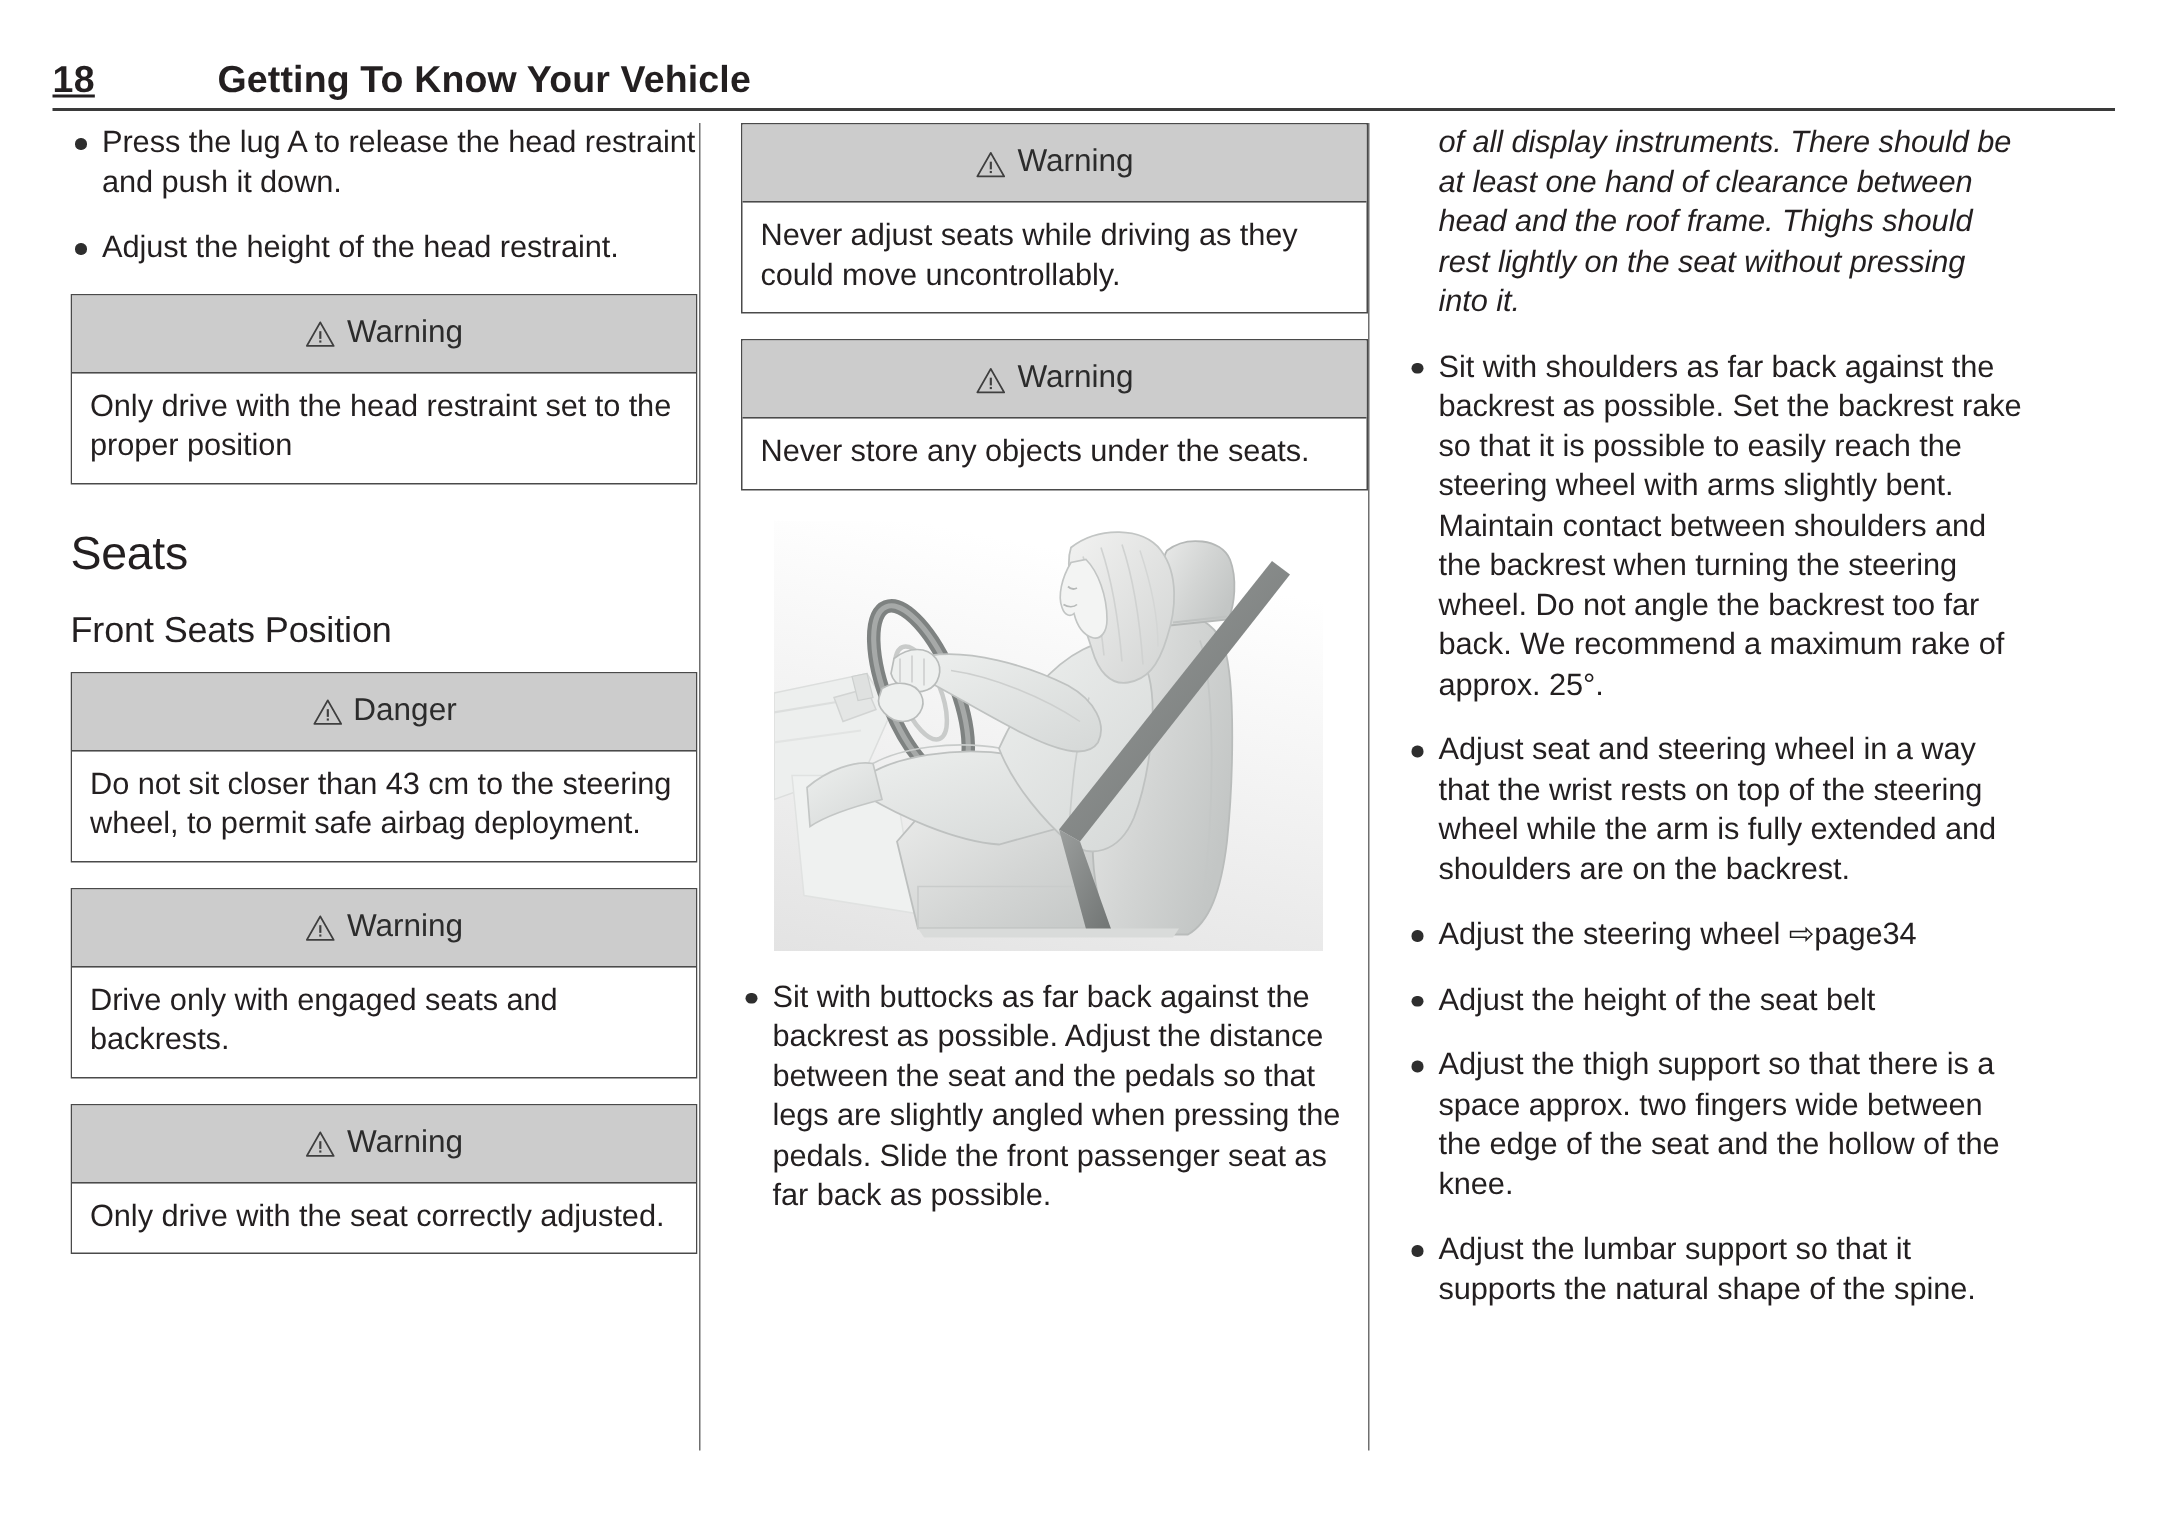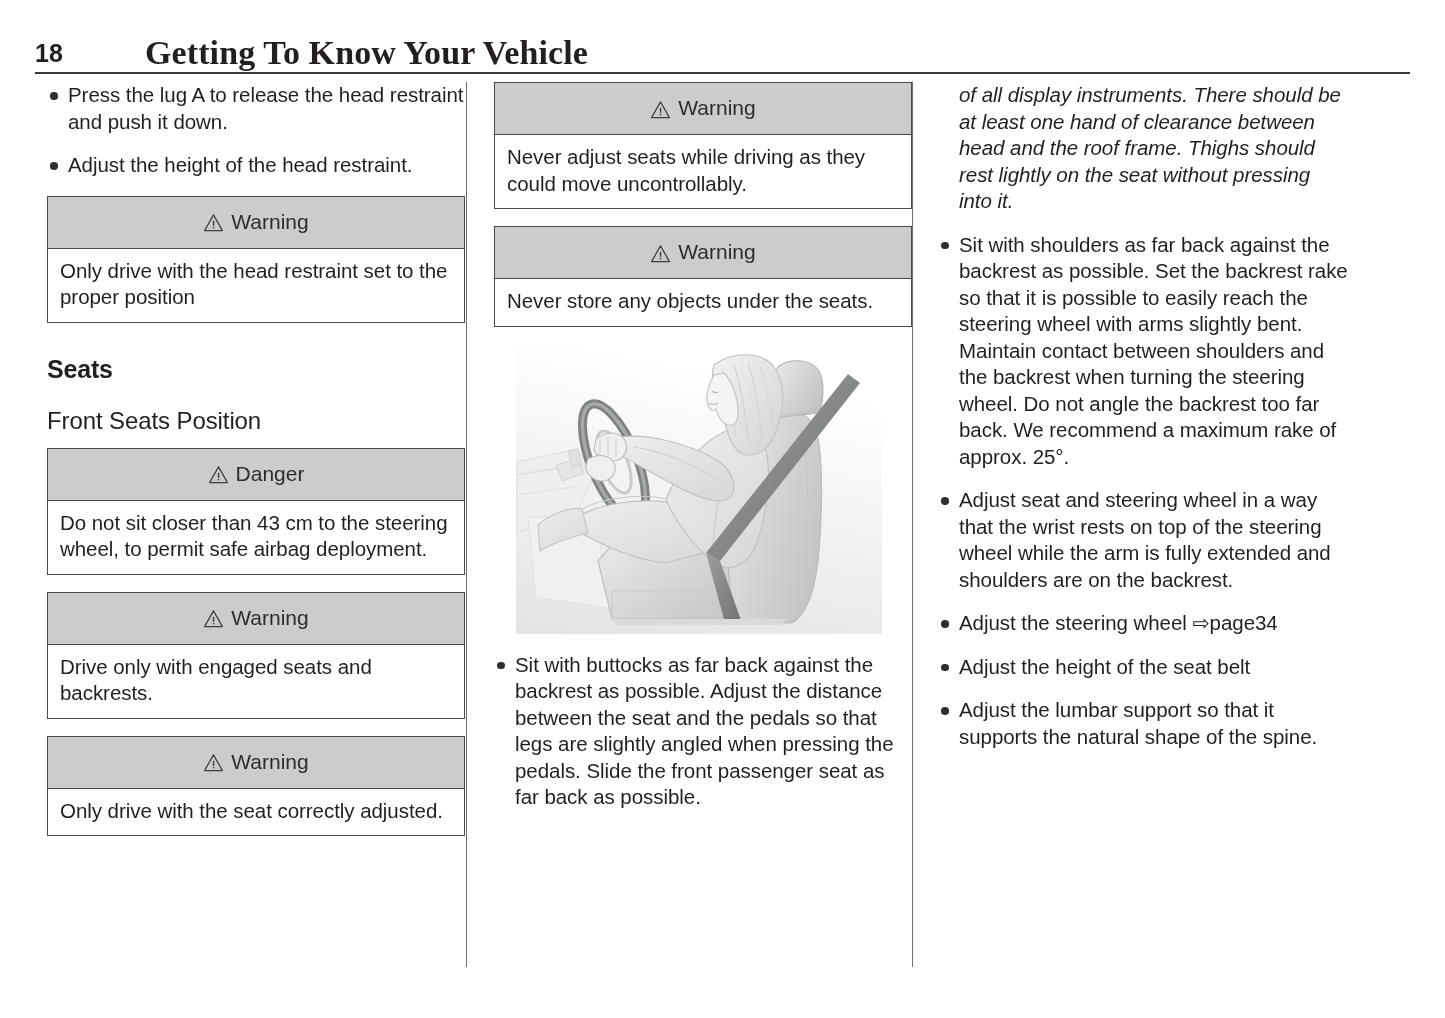--- a/index.html
+++ b/index.html
@@ -26,27 +26,27 @@
     border-bottom: 2.5px solid #3a3a3a;
     display: flex;
     align-items: flex-start;
   }
   .page-number {
     font-size: 25px;
     font-weight: bold;
     line-height: 30px;
     width: 110px;
     letter-spacing: 0.2px;
+    text-decoration: underline;
   }
   .header-title {
-    font-size: 34px;
+    font-size: 25px;
     font-weight: bold;
     line-height: 30px;
     letter-spacing: 0.1px;
-    font-family: Liberation Serif, serif;
   }
 
   
   .columns {
     position: absolute;
     left: 0;
     top: 82px;
     width: 1202px;
     height: 900px;
   }
@@ -134,22 +134,22 @@
   }
   .callout-body {
     padding: 9px 12px 11px 12px;
     font-size: 20.5px;
     line-height: 26.5px;
     letter-spacing: -0.05px;
   }
 
   
   h2.section-title {
-    font-size: 25px;
-    font-weight: bold;
+    font-size: 31px;
+    font-weight: normal;
     margin: 28px 0 20px 0;
     line-height: 36px;
     letter-spacing: -0.2px;
   }
   h3.sub-title {
     font-size: 24px;
     font-weight: normal;
     margin: 14px 0 13px 0;
     line-height: 28px;
     letter-spacing: -0.1px;
@@ -373,18 +373,19 @@
 
   <div class="col col-right">
 
     <p class="cont-para">of all display instruments. There should be at least one hand of clearance between head and the roof frame. Thighs should rest lightly on the seat without pressing into it.</p>
 
     <ul class="bullets">
       <li><span>Sit with shoulders as far back against the backrest as possible. Set the backrest rake so that it is possible to easily reach the steering wheel with arms slightly bent. Maintain contact between shoulders and the backrest when turning the steering wheel. Do not angle the backrest too far back. We recommend a maximum rake of approx. 25°.</span><span class="pageref-arrow"></span></li>
       <li><span>Adjust seat and steering wheel in a way that the wrist rests on top of the steering wheel while the arm is fully extended and shoulders are on the backrest.</span><span class="pageref-arrow"></span></li>
       <li><span>Adjust the steering wheel </span><span class="pageref-arrow">⇨page34</span></li>
       <li><span>Adjust the height of the seat belt</span><span class="pageref-arrow"></span></li>
+      <li><span>Adjust the thigh support so that there is a space approx. two fingers wide between the edge of the seat and the hollow of the knee.</span><span class="pageref-arrow"></span></li>
       <li><span>Adjust the lumbar support so that it supports the natural shape of the spine.</span><span class="pageref-arrow"></span></li>
     </ul>
 
   </div>
 
 </div>
 
 </body></html>

